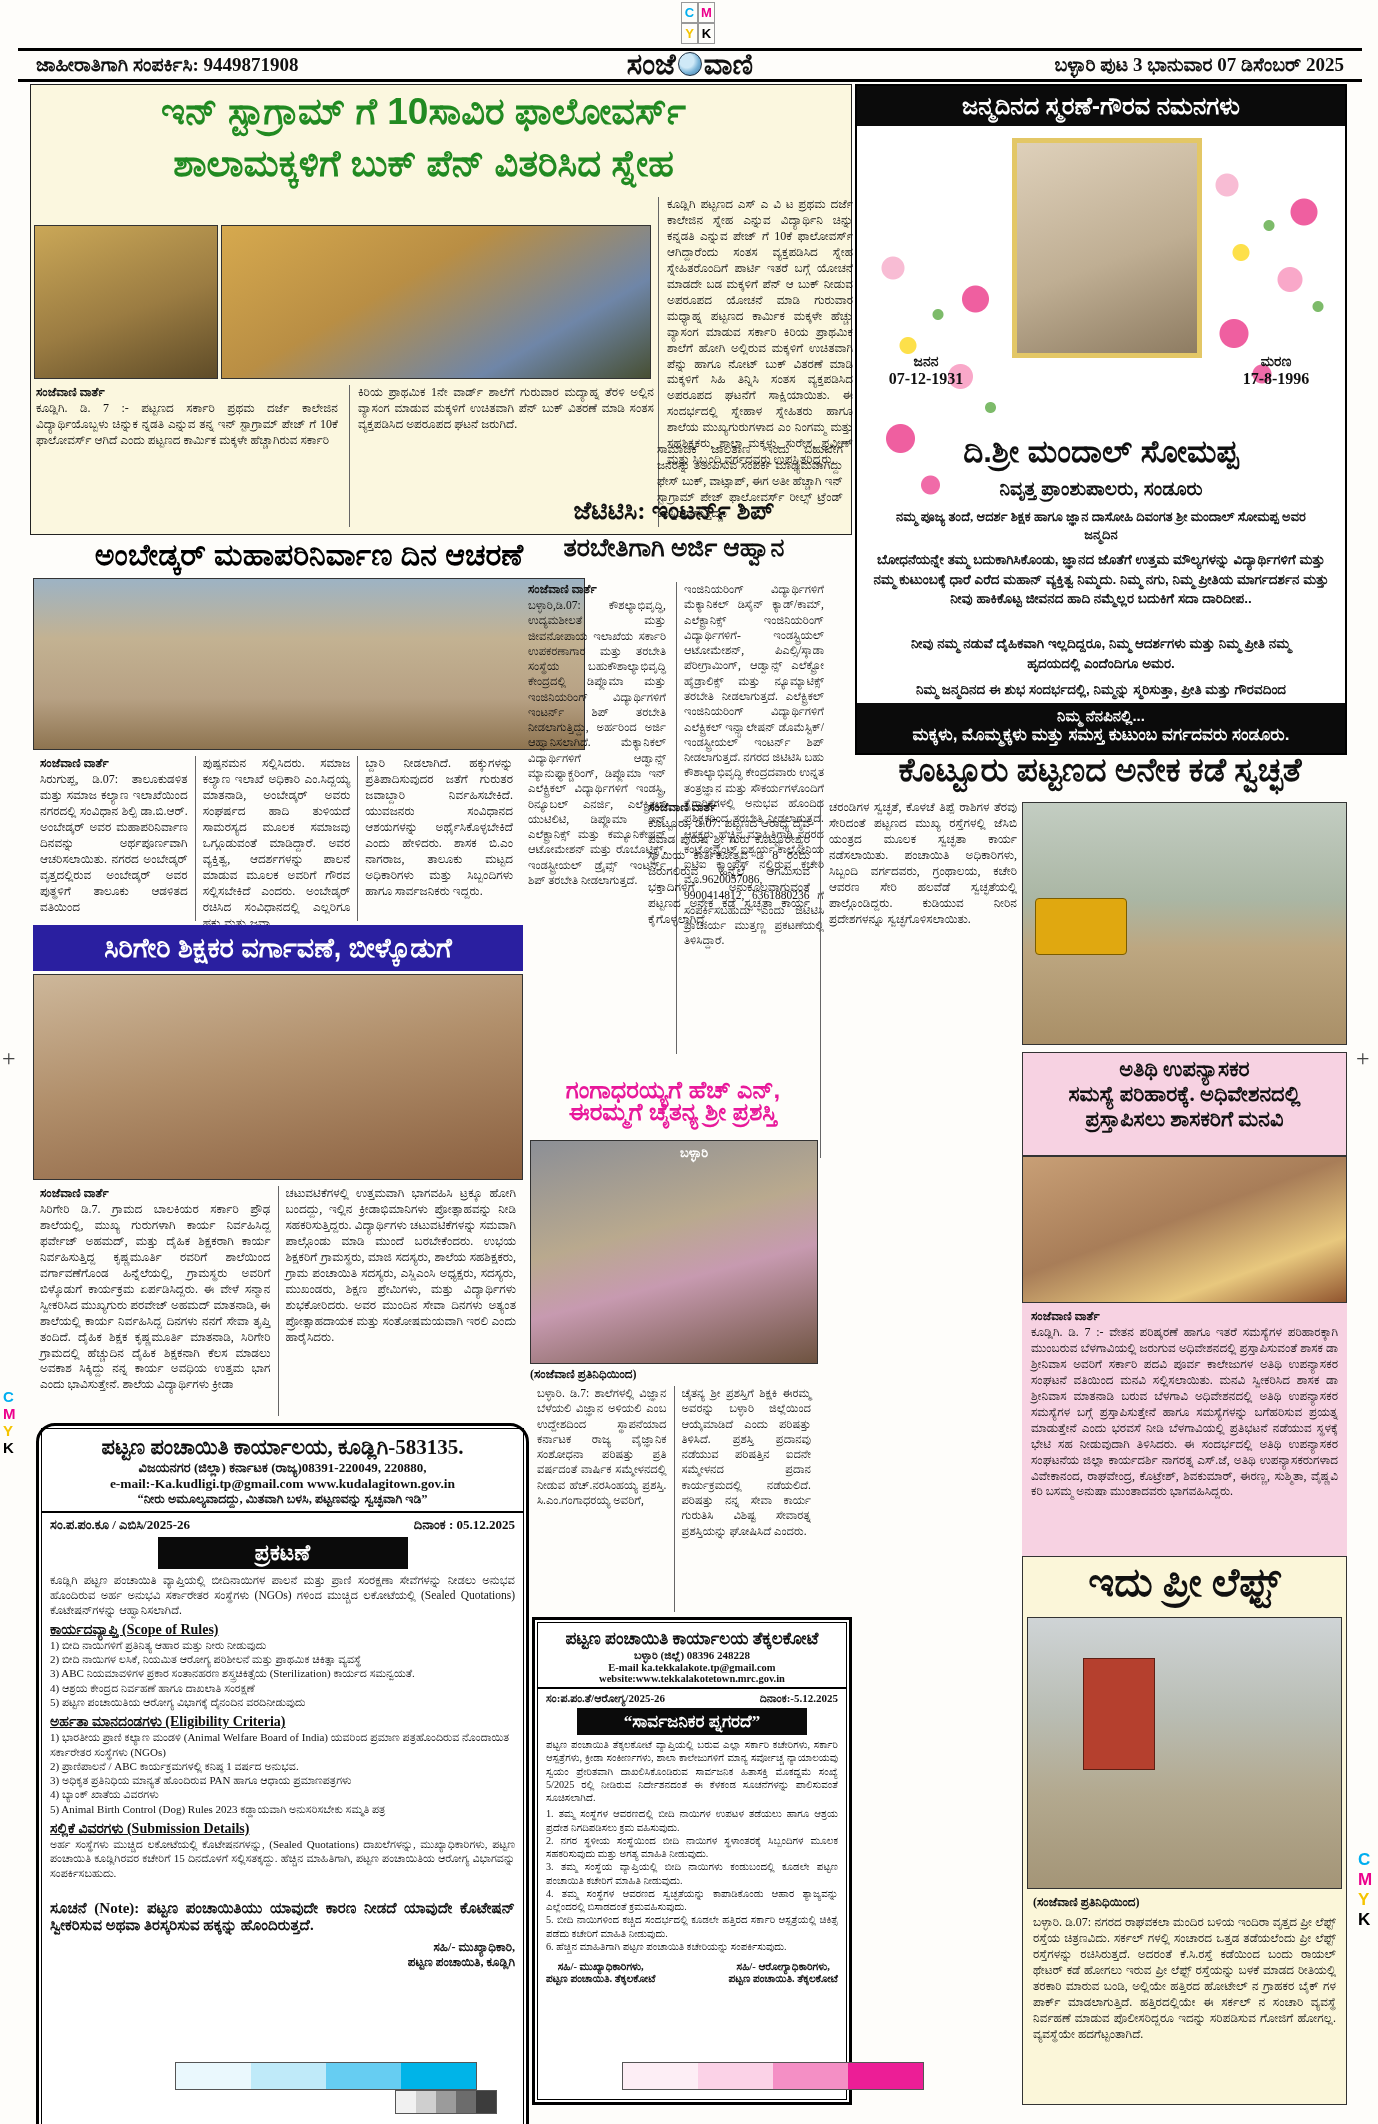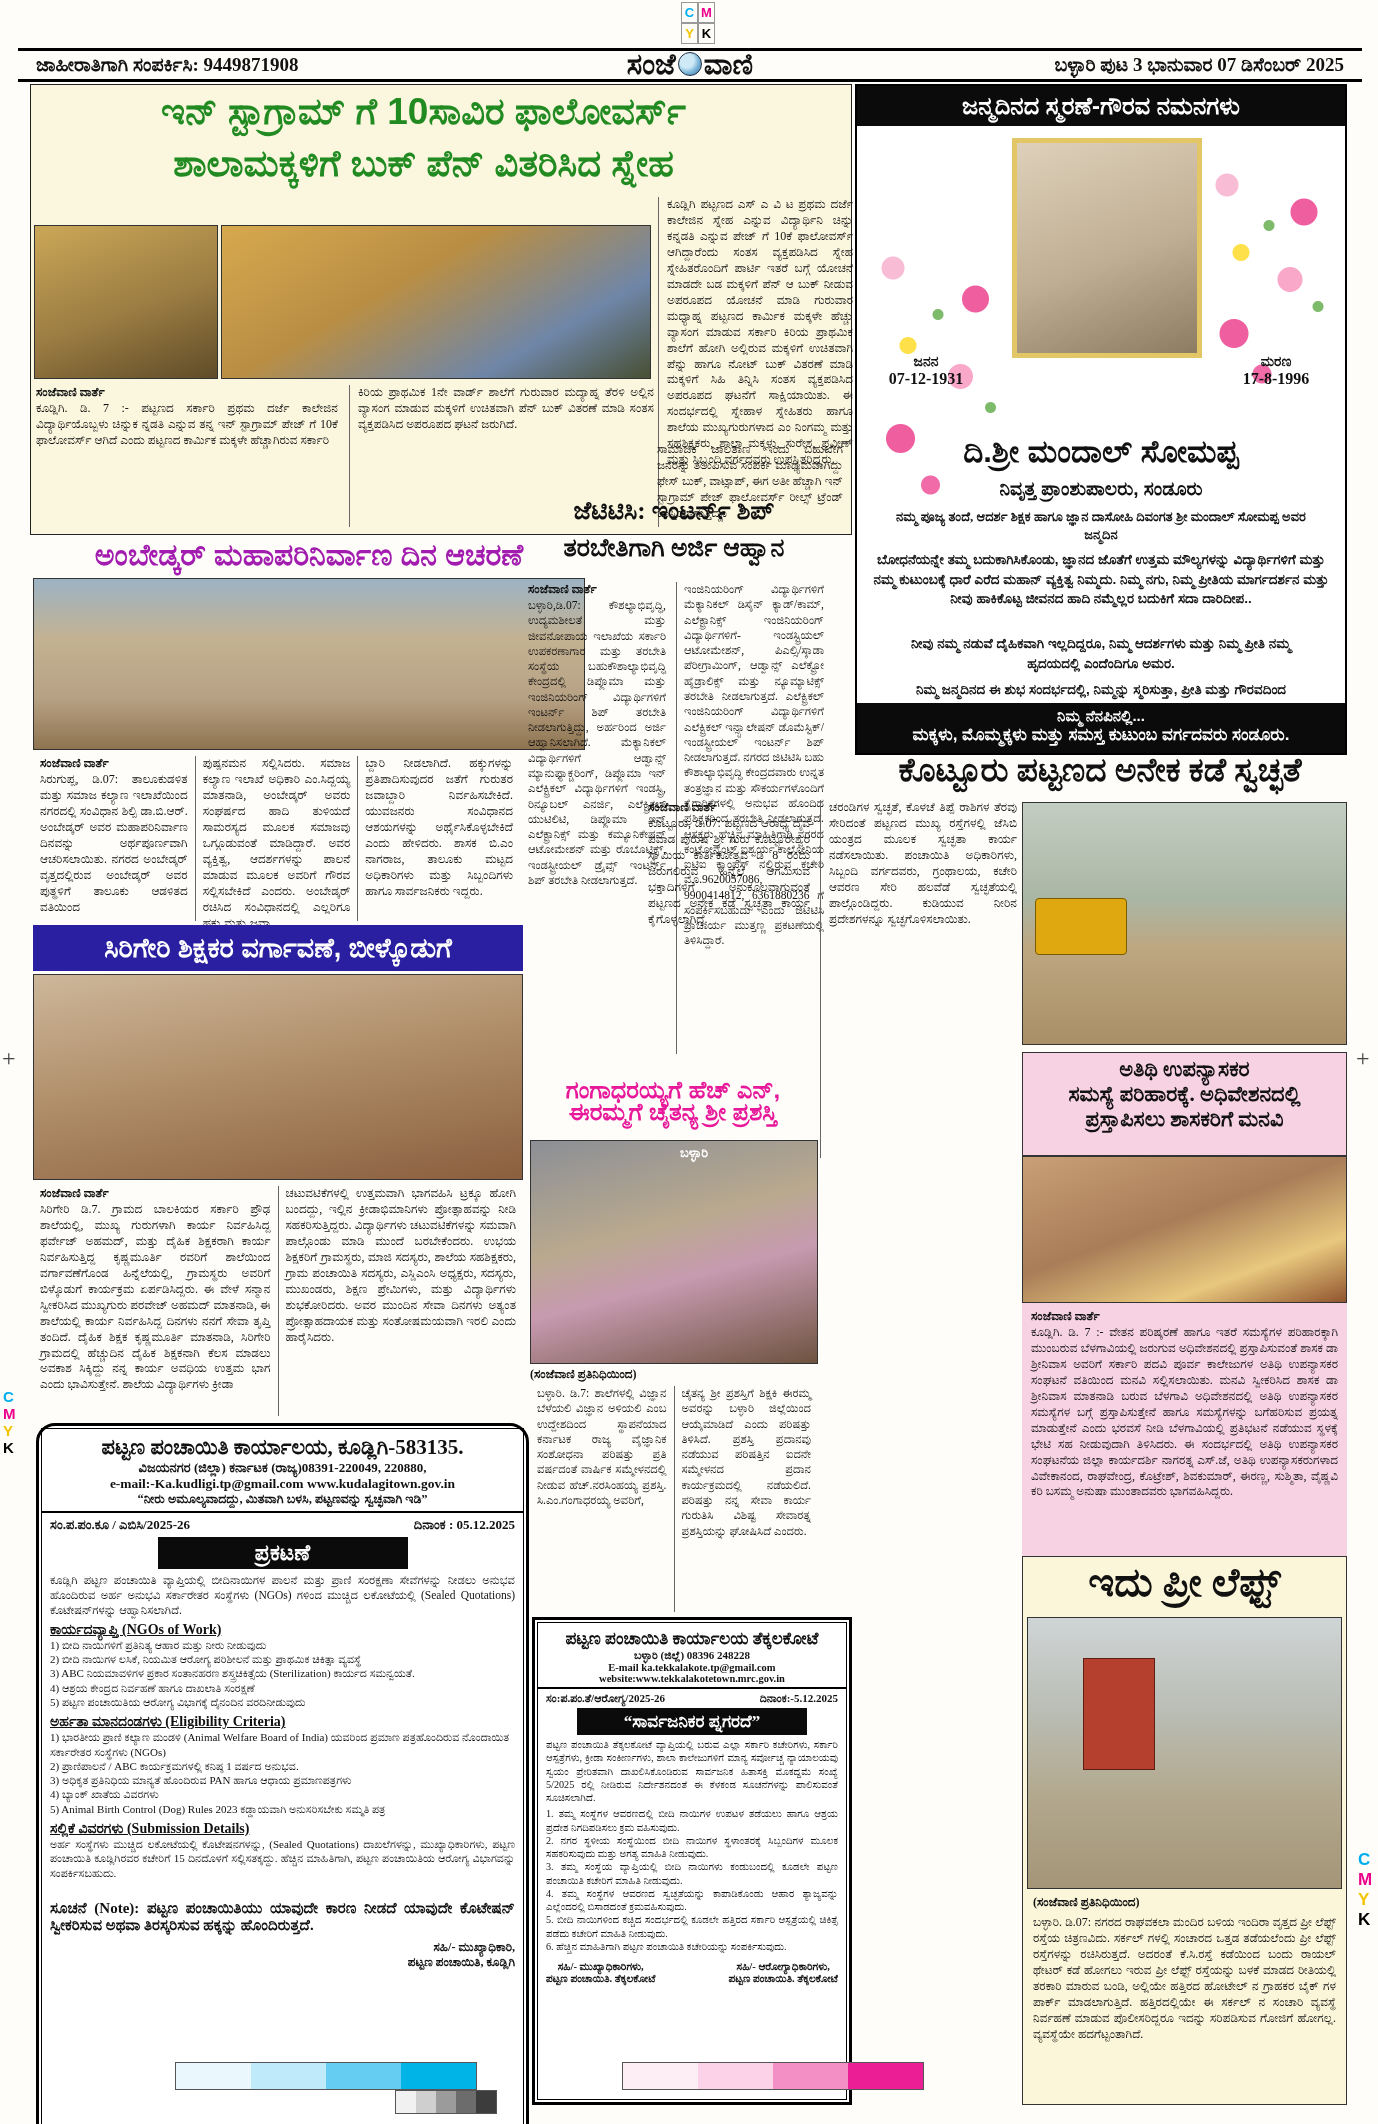--- a/index.html
+++ b/index.html
@@ -67,21 +67,21 @@
     <div class="photo" style="position:absolute;left:190px;top:140px;width:430px;height:154px;background:linear-gradient(150deg,#d6a94e 0%,#b98e44 40%,#6f86a8 75%,#474f33 100%);"></div>
     <div class="abs body-txt just" style="left:627px;top:112px;width:186px;height:330px;border-left:1px solid #666;padding-left:8px;">ಕೂಡ್ಲಿಗಿ ಪಟ್ಟಣದ ಎಸ್ ಎ ವಿ ಟ ಪ್ರಥಮ ದರ್ಜೆ ಕಾಲೇಜಿನ ಸ್ನೇಹ ಎನ್ನುವ ವಿದ್ಯಾರ್ಥಿನಿ ಚಿನ್ನು ಕನ್ನಡತಿ ಎನ್ನುವ ಪೇಜ್ ಗೆ 10ಕೆ ಫಾಲೋವರ್ಸ್ ಆಗಿದ್ದಾರೆಂದು ಸಂತಸ ವ್ಯಕ್ತಪಡಿಸಿದ ಸ್ನೇಹ ಸ್ನೇಹಿತರೊಂದಿಗೆ ಪಾರ್ಟಿ ಇತರೆ ಬಗ್ಗೆ ಯೋಚನೆ ಮಾಡದೇ ಬಡ ಮಕ್ಕಳಿಗೆ ಪೆನ್ ಆ ಬುಕ್ ನೀಡುವ ಅಪರೂಪದ ಯೋಚನೆ ಮಾಡಿ ಗುರುವಾರ ಮಧ್ಯಾಹ್ನ ಪಟ್ಟಣದ ಕಾರ್ಮಿಕ ಮಕ್ಕಳೇ ಹೆಚ್ಚು ವ್ಯಾಸಂಗ ಮಾಡುವ ಸರ್ಕಾರಿ ಕಿರಿಯ ಪ್ರಾಥಮಿಕ ಶಾಲೆಗೆ ಹೋಗಿ ಅಲ್ಲಿರುವ ಮಕ್ಕಳಿಗೆ ಉಚಿತವಾಗಿ ಪೆನ್ನು ಹಾಗೂ ನೋಟ್ ಬುಕ್ ವಿತರಣೆ ಮಾಡಿ ಮಕ್ಕಳಿಗೆ ಸಿಹಿ ತಿನ್ನಿಸಿ ಸಂತಸ ವ್ಯಕ್ತಪಡಿಸಿದ ಅಪರೂಪದ ಘಟನೆಗೆ ಸಾಕ್ಷಿಯಾಯಿತು. ಈ ಸಂದರ್ಭದಲ್ಲಿ ಸ್ನೇಹಾಳ ಸ್ನೇಹಿತರು ಹಾಗೂ ಶಾಲೆಯ ಮುಖ್ಯಗುರುಗಳಾದ ಎಂ ನಿಂಗಮ್ಮ ಮತ್ತು ಸಹಶಿಕ್ಷಕರು, ಶಾಲಾ ಮಕ್ಕಳು, ಸುರೇಶ, ಪ್ರವೀಣ್ ಮತ್ತು ಸಿಬ್ಬಂದಿ ವರ್ಗದವರು ಉಪಸ್ಥಿತರಿದ್ದರು.</div>
     <div class="abs body-txt just" style="left:5px;top:300px;width:302px;height:142px;">
       <span class="byline">ಸಂಜೆವಾಣಿ ವಾರ್ತೆ</span>
       <span>ಕೂಡ್ಲಿಗಿ. ಡಿ. 7 :- ಪಟ್ಟಣದ ಸರ್ಕಾರಿ ಪ್ರಥಮ ದರ್ಜೆ ಕಾಲೇಜಿನ ವಿದ್ಯಾರ್ಥಿಯೊಬ್ಬಳು ಚಿನ್ನುಕ ನ್ನಡತಿ ಎನ್ನುವ ತನ್ನ ಇನ್ ಸ್ಟಾಗ್ರಾಮ್ ಪೇಜ್ ಗೆ 10ಕೆ ಫಾಲೋವರ್ಸ್ ಆಗಿದೆ ಎಂದು ಪಟ್ಟಣದ ಕಾರ್ಮಿಕ ಮಕ್ಕಳೇ ಹೆಚ್ಚಾಗಿರುವ ಸರ್ಕಾರಿ</span>
     </div>
     <div class="abs body-txt just" style="left:318px;top:300px;width:296px;height:142px;border-left:1px solid #666;padding-left:8px;">ಕಿರಿಯ ಪ್ರಾಥಮಿಕ 1ನೇ ವಾರ್ಡ್ ಶಾಲೆಗೆ ಗುರುವಾರ ಮದ್ಯಾಹ್ನ ತೆರಳಿ ಅಲ್ಲಿನ ವ್ಯಾಸಂಗ ಮಾಡುವ ಮಕ್ಕಳಿಗೆ ಉಚಿತವಾಗಿ ಪೆನ್ ಬುಕ್ ವಿತರಣೆ ಮಾಡಿ ಸಂತಸ ವ್ಯಕ್ತಪಡಿಸಿದ ಅಪರೂಪದ ಘಟನೆ ಜರುಗಿದೆ.</div>
   </div>
   <div class="abs body-txt just" style="left:657px;top:442px;width:186px;height:90px;">ಸಾಮಾಜಿಕ ಜಾಲತಾಣ ಇಂದು ಬಹುಬೇಗ ಜನರನ್ನು ತಲುಪಿಸುವ ಸಂಪರ್ಕ ಮಾಧ್ಯಮವಾಗಿದ್ದು ಫೇಸ್ ಬುಕ್, ವಾಟ್ಸಾಪ್, ಈಗ ಅತೀ ಹೆಚ್ಚಾಗಿ ಇನ್ ಸ್ಟಾಗ್ರಾಮ್ ಪೇಜ್ ಫಾಲೋವರ್ಸ್ ರೀಲ್ಸ್ ಟ್ರೆಂಡ್ ಜಾಸ್ತಿಯಾಗುತ್ತಿದ್ದೂ</div>
 
-  <div class="abs ctr b sans" style="left:33px;top:538px;width:552px;font-size:30px;color:#a21caf;text-align:center;">ಅಂಬೇಡ್ಕರ್ ಮಹಾಪರಿನಿರ್ವಾಣ ದಿನ ಆಚರಣೆ</div>
+  <div class="abs ctr b sans" style="left:33px;top:538px;width:552px;font-size:30px;color:#000000;text-align:center;">ಅಂಬೇಡ್ಕರ್ ಮಹಾಪರಿನಿರ್ವಾಣ ದಿನ ಆಚರಣೆ</div>
   <div class="abs photo" style="left:33px;top:578px;width:552px;height:172px;background:linear-gradient(180deg,#9db3c4 0%,#c3b292 35%,#b7a184 70%,#8e7450 100%);"></div>
   <div class="abs colset" style="left:33px;top:756px;width:487px;height:165px;">
     <div class="body-txt just">
       <span class="byline">ಸಂಜೆವಾಣಿ ವಾರ್ತೆ</span>
       <span>ಸಿರುಗುಪ್ಪ, ಡಿ.07: ತಾಲೂಕುಡಳಿತ ಮತ್ತು ಸಮಾಜ ಕಲ್ಯಾಣ ಇಲಾಖೆಯಿಂದ ನಗರದಲ್ಲಿ ಸಂವಿಧಾನ ಶಿಲ್ಪಿ ಡಾ.ಬಿ.ಆರ್. ಅಂಬೇಡ್ಕರ್ ಅವರ ಮಹಾಪರಿನಿರ್ವಾಣ ದಿನವನ್ನು ಅರ್ಥಪೂರ್ಣವಾಗಿ ಆಚರಿಸಲಾಯಿತು. ನಗರದ ಅಂಬೇಡ್ಕರ್ ವೃತ್ತದಲ್ಲಿರುವ ಅಂಬೇಡ್ಕರ್ ಅವರ ಪುತ್ಥಳಿಗೆ ತಾಲೂಕು ಆಡಳಿತದ ವತಿಯಿಂದ</span>
     </div>
     <div class="body-txt just">ಪುಷ್ಪನಮನ ಸಲ್ಲಿಸಿದರು. ಸಮಾಜ ಕಲ್ಯಾಣ ಇಲಾಖೆ ಅಧಿಕಾರಿ ಎಂ.ಸಿದ್ದಯ್ಯ ಮಾತನಾಡಿ, ಅಂಬೇಡ್ಕರ್ ಅವರು ಸಂಘರ್ಷದ ಹಾದಿ ತುಳಿಯದೆ ಸಾಮರಸ್ಯದ ಮೂಲಕ ಸಮಾಜವು ಒಗ್ಗೂಡುವಂತೆ ಮಾಡಿದ್ದಾರೆ. ಅವರ ವ್ಯಕ್ತಿತ್ವ, ಆದರ್ಶಗಳನ್ನು ಪಾಲನೆ ಮಾಡುವ ಮೂಲಕ ಅವರಿಗೆ ಗೌರವ ಸಲ್ಲಿಸಬೇಕಿದೆ ಎಂದರು. ಅಂಬೇಡ್ಕರ್ ರಚಿಸಿದ ಸಂವಿಧಾನದಲ್ಲಿ ಎಲ್ಲರಿಗೂ ಹಕ್ಕು ಮತ್ತು ಜವಾ</div>
     <div class="body-txt just">ಬ್ದಾರಿ ನೀಡಲಾಗಿದೆ. ಹಕ್ಕುಗಳನ್ನು ಪ್ರತಿಪಾದಿಸುವುದರ ಜತೆಗೆ ಗುರುತರ ಜವಾಬ್ದಾರಿ ನಿರ್ವಹಿಸಬೇಕಿದೆ. ಯುವಜನರು ಸಂವಿಧಾನದ ಆಶಯಗಳನ್ನು ಅರ್ಥೈಸಿಕೊಳ್ಳಬೇಕಿದೆ ಎಂದು ಹೇಳಿದರು. ಶಾಸಕ ಬಿ.ಎಂ ನಾಗರಾಜ, ತಾಲೂಕು ಮಟ್ಟದ ಅಧಿಕಾರಿಗಳು ಮತ್ತು ಸಿಬ್ಬಂದಿಗಳು ಹಾಗೂ ಸಾರ್ವಜನಿಕರು ಇದ್ದರು.</div>
   </div>
 
@@ -176,21 +176,21 @@
       <div class="ctr b" style="font-size:13px;">ವಿಜಯನಗರ (ಜಿಲ್ಲಾ) ಕರ್ನಾಟಕ (ರಾಜ್ಯ)08391-220049, 220880,</div>
       <div class="ctr b" style="font-size:13.5px;">e-mail:-Ka.kudligi.tp@gmail.com      www.kudalagitown.gov.in</div>
       <div class="ctr b" style="font-size:12.5px;">“ನೀರು ಅಮೂಲ್ಯವಾದದ್ದು, ಮಿತವಾಗಿ ಬಳಸಿ, ಪಟ್ಟಣವನ್ನು ಸ್ವಚ್ಛವಾಗಿ ಇಡಿ”</div>
       <div style="border-top:2px solid #000;margin:4px -8px;"></div>
       <div style="display:flex;justify-content:space-between;font-size:13px;font-weight:bold;">
         <span>ಸಂ.ಪ.ಪಂ.ಕೂ / ಎಬಿಸಿ/2025-26</span>
         <span>ದಿನಾಂಕ : 05.12.2025</span>
       </div>
       <div class="blackbar ctr b" style="width:250px;height:32px;margin:4px auto;font-size:22px;line-height:32px;">ಪ್ರಕಟಣೆ</div>
       <div class="just" style="font-size:11.5px;line-height:1.3;">ಕೂಡ್ಲಿಗಿ ಪಟ್ಟಣ ಪಂಚಾಯಿತಿ ವ್ಯಾಪ್ತಿಯಲ್ಲಿ ಬೀದಿನಾಯಿಗಳ ಪಾಲನೆ ಮತ್ತು ಪ್ರಾಣಿ ಸಂರಕ್ಷಣಾ ಸೇವೆಗಳನ್ನು ನೀಡಲು ಅನುಭವ ಹೊಂದಿರುವ ಅರ್ಹ ಅನುಭವಿ ಸರ್ಕಾರೇತರ ಸಂಸ್ಥೆಗಳು (NGOs) ಗಳಿಂದ ಮುಚ್ಚಿದ ಲಕೋಟೆಯಲ್ಲಿ (Sealed Quotations) ಕೊಟೇಷನ್‌ಗಳನ್ನು ಆಹ್ವಾನಿಸಲಾಗಿದೆ.</div>
-      <div class="b u" style="font-size:14px;margin-top:4px;">ಕಾರ್ಯದವ್ಯಾಪ್ತಿ (NGOs of Work)</div>
+      <div class="b u" style="font-size:14px;margin-top:4px;">ಕಾರ್ಯದವ್ಯಾಪ್ತಿ (Scope of Rules)</div>
       <div style="font-size:11px;line-height:1.3;">1) ಬೀದಿ ನಾಯಿಗಳಿಗೆ ಪ್ರತಿನಿತ್ಯ ಆಹಾರ ಮತ್ತು ನೀರು ನೀಡುವುದು</div>
       <div style="font-size:11px;line-height:1.3;">2) ಬೀದಿ ನಾಯಿಗಳ ಲಸಿಕೆ, ನಿಯಮಿತ ಆರೋಗ್ಯ ಪರಿಶೀಲನೆ ಮತ್ತು ಪ್ರಾಥಮಿಕ ಚಿಕಿತ್ಸಾ ವ್ಯವಸ್ಥೆ</div>
       <div style="font-size:11px;line-height:1.3;">3) ABC ನಿಯಮಾವಳಿಗಳ ಪ್ರಕಾರ ಸಂತಾನಹರಣ ಶಸ್ತ್ರಚಿಕಿತ್ಸೆಯ (Sterilization) ಕಾರ್ಯದ ಸಮನ್ವಯತೆ.</div>
       <div style="font-size:11px;line-height:1.3;">4) ಆಶ್ರಯ ಕೇಂದ್ರದ ನಿರ್ವಹಣೆ ಹಾಗೂ ದಾಖಲಾತಿ ಸಂರಕ್ಷಣೆ</div>
       <div style="font-size:11px;line-height:1.3;">5) ಪಟ್ಟಣ ಪಂಚಾಯಿತಿಯ ಆರೋಗ್ಯ ವಿಭಾಗಕ್ಕೆ ದೈನಂದಿನ ವರದಿನೀಡುವುದು</div>
       <div class="b u" style="font-size:14px;margin-top:5px;">ಅರ್ಹತಾ ಮಾನದಂಡಗಳು (Eligibility Criteria)</div>
       <div style="font-size:11px;line-height:1.3;">1) ಭಾರತೀಯ ಪ್ರಾಣಿ ಕಲ್ಯಾಣ ಮಂಡಳಿ (Animal Welfare Board of India) ಯವರಿಂದ ಪ್ರಮಾಣ ಪತ್ರಹೊಂದಿರುವ ನೊಂದಾಯಿತ ಸರ್ಕಾರೇತರ ಸಂಸ್ಥೆಗಳು (NGOs)</div>
       <div style="font-size:11px;line-height:1.3;">2) ಪ್ರಾಣಿಪಾಲನೆ / ABC ಕಾರ್ಯಕ್ರಮಗಳಲ್ಲಿ ಕನಿಷ್ಠ 1 ವರ್ಷದ ಅನುಭವ.</div>
       <div style="font-size:11px;line-height:1.3;">3) ಅಧಿಕೃತ ಪ್ರತಿನಿಧಿಯ ಮಾನ್ಯತೆ ಹೊಂದಿರುವ PAN ಹಾಗೂ ಆಧಾಯ ಪ್ರಮಾಣಪತ್ರಗಳು</div>
       <div style="font-size:11px;line-height:1.3;">4) ಬ್ಯಾಂಕ್ ಖಾತೆಯ ವಿವರಗಳು</div>

